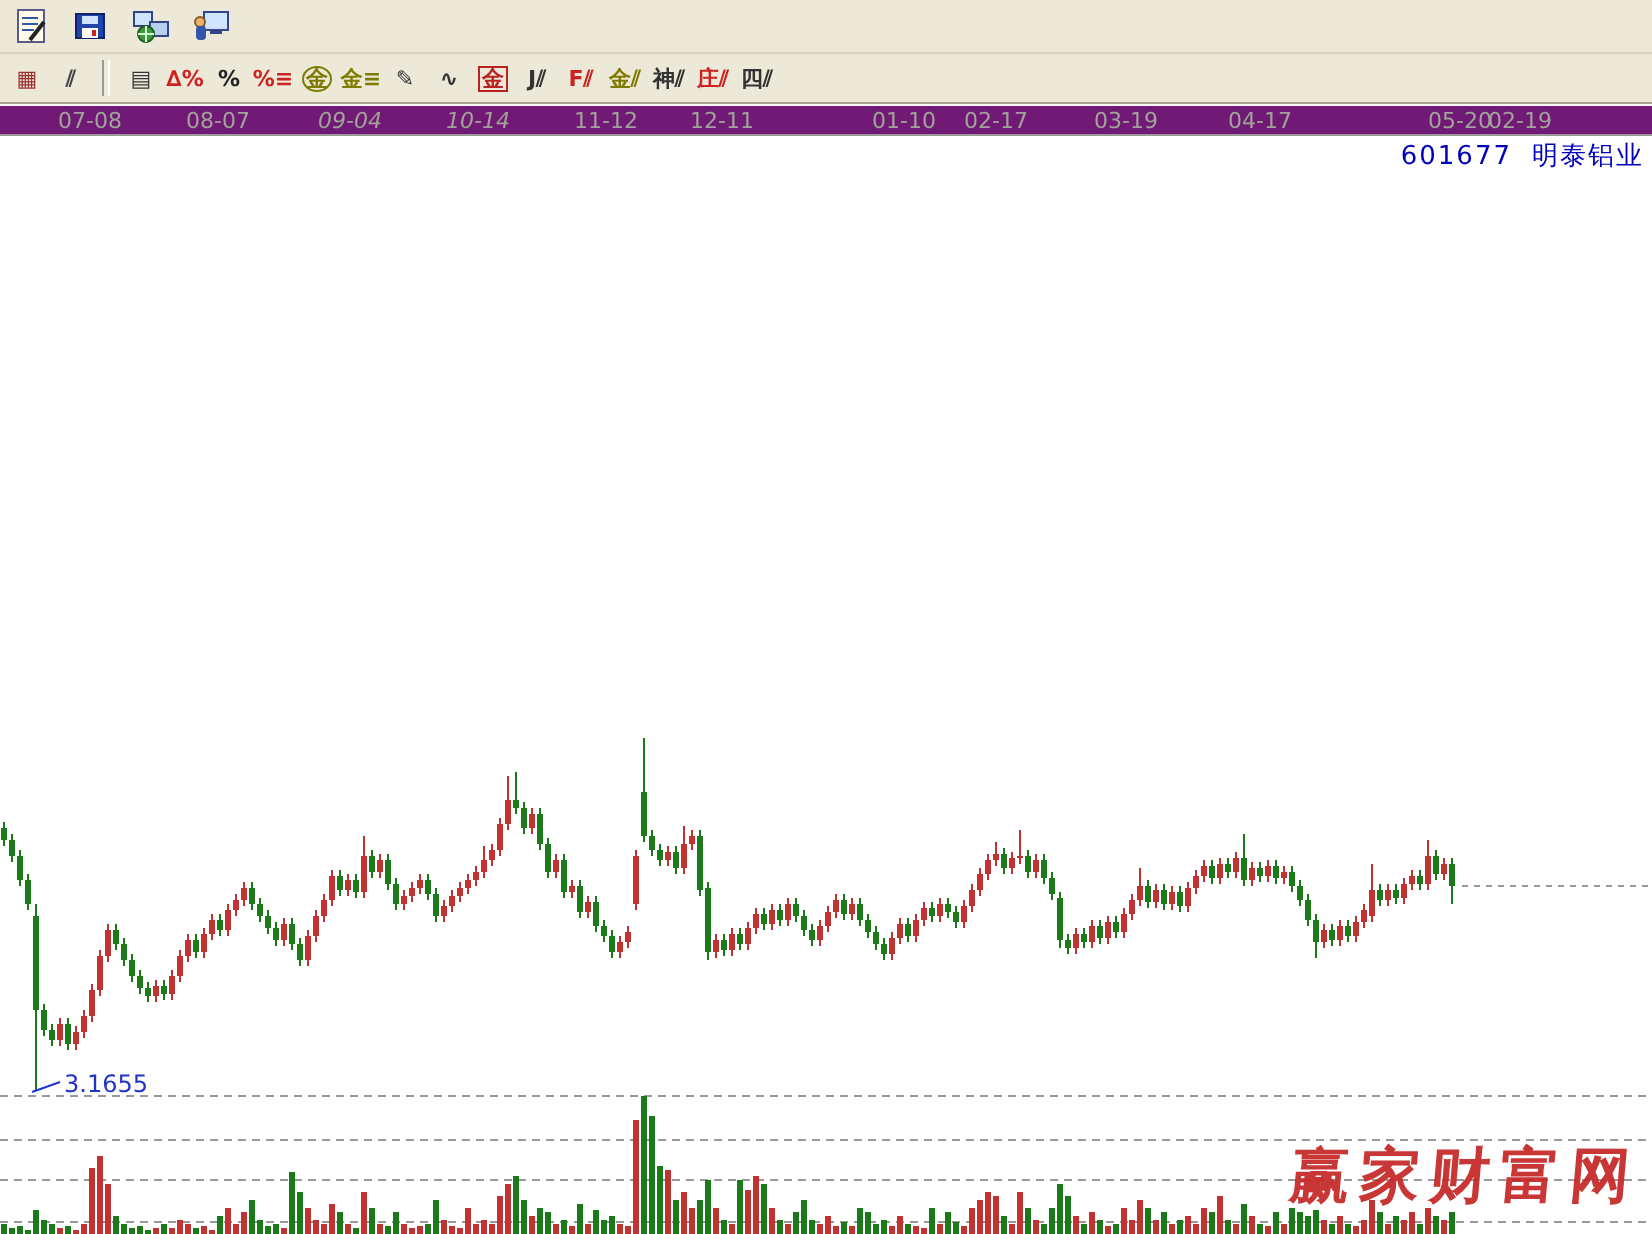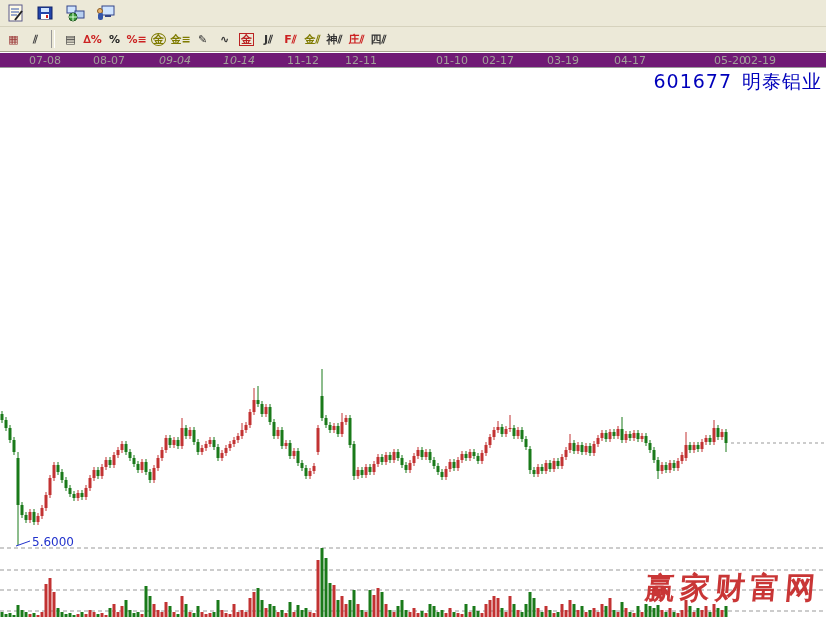--- a/index.html
+++ b/index.html
@@ -14,21 +14,21 @@
          font-size:11px;font-weight:bold;cursor:pointer;flex:0 0 auto;line-height:1;}
   .ticon.circle span{border:1px solid #7f7b00;border-radius:50%;padding:0 1px;}
   .ticon.box span{border:1px solid #bb2222;padding:0 1px;}
   .ticon1{width:24px;height:22px;display:flex;align-items:center;justify-content:center;cursor:pointer;flex:0 0 auto;}
   .tsep{width:2px;height:18px;border-left:1px solid #999;border-right:1px solid #fff;margin:0 4px;flex:0 0 auto;}
   
   .dates{position:absolute;left:0;top:53px;width:826px;height:14px;background:#701a75;z-index:4;}
   .dlabel{position:absolute;top:1px;width:44px;text-align:center;font-size:11px;color:#a2a29a;}
   .axisline{position:absolute;left:0;top:67px;width:826px;height:1px;background:#9a9a9a;z-index:4;}
   
-  .stitle{position:absolute;top:69px;right:4px;font-size:19px;color:#0000bb;z-index:4;letter-spacing:1px;}
+  .stitle{position:absolute;top:69px;right:4px;font-size:13px;color:#0000bb;z-index:4;letter-spacing:1px;}
   .stitle .code{margin-right:10px;}
   
   #chart{position:absolute;left:0;top:0;z-index:1;}
   
   .lowmark{position:absolute;left:32px;top:535px;font-size:12px;color:#2233cc;z-index:2;}
   
   .wmark{position:absolute;right:6px;bottom:8px;font-size:30px;font-weight:bold;color:#c52525;
          z-index:3;letter-spacing:5px;transform:skewX(-5deg);opacity:.92;
          font-family:"DejaVu Serif","Liberation Serif",serif;}
 </style>
@@ -712,17 +712,17 @@
       <div class="dlabel" style="left: 676px; margin-left: 32px;">05-20</div>
       <div class="dlabel" style="left: 738px;">02-19</div>
     </div>
 
   <div class="axisline"></div>
 
   <div class="stitle">
     <span class="code">601677</span><span>明泰铝业</span>
   </div>
 
-  <div class="lowmark">5.6000</div>
+  <div class="lowmark">3.1655</div>
 
   <div class="wmark">赢家财富网</div>
 
 </div>
 
 </body></html>

